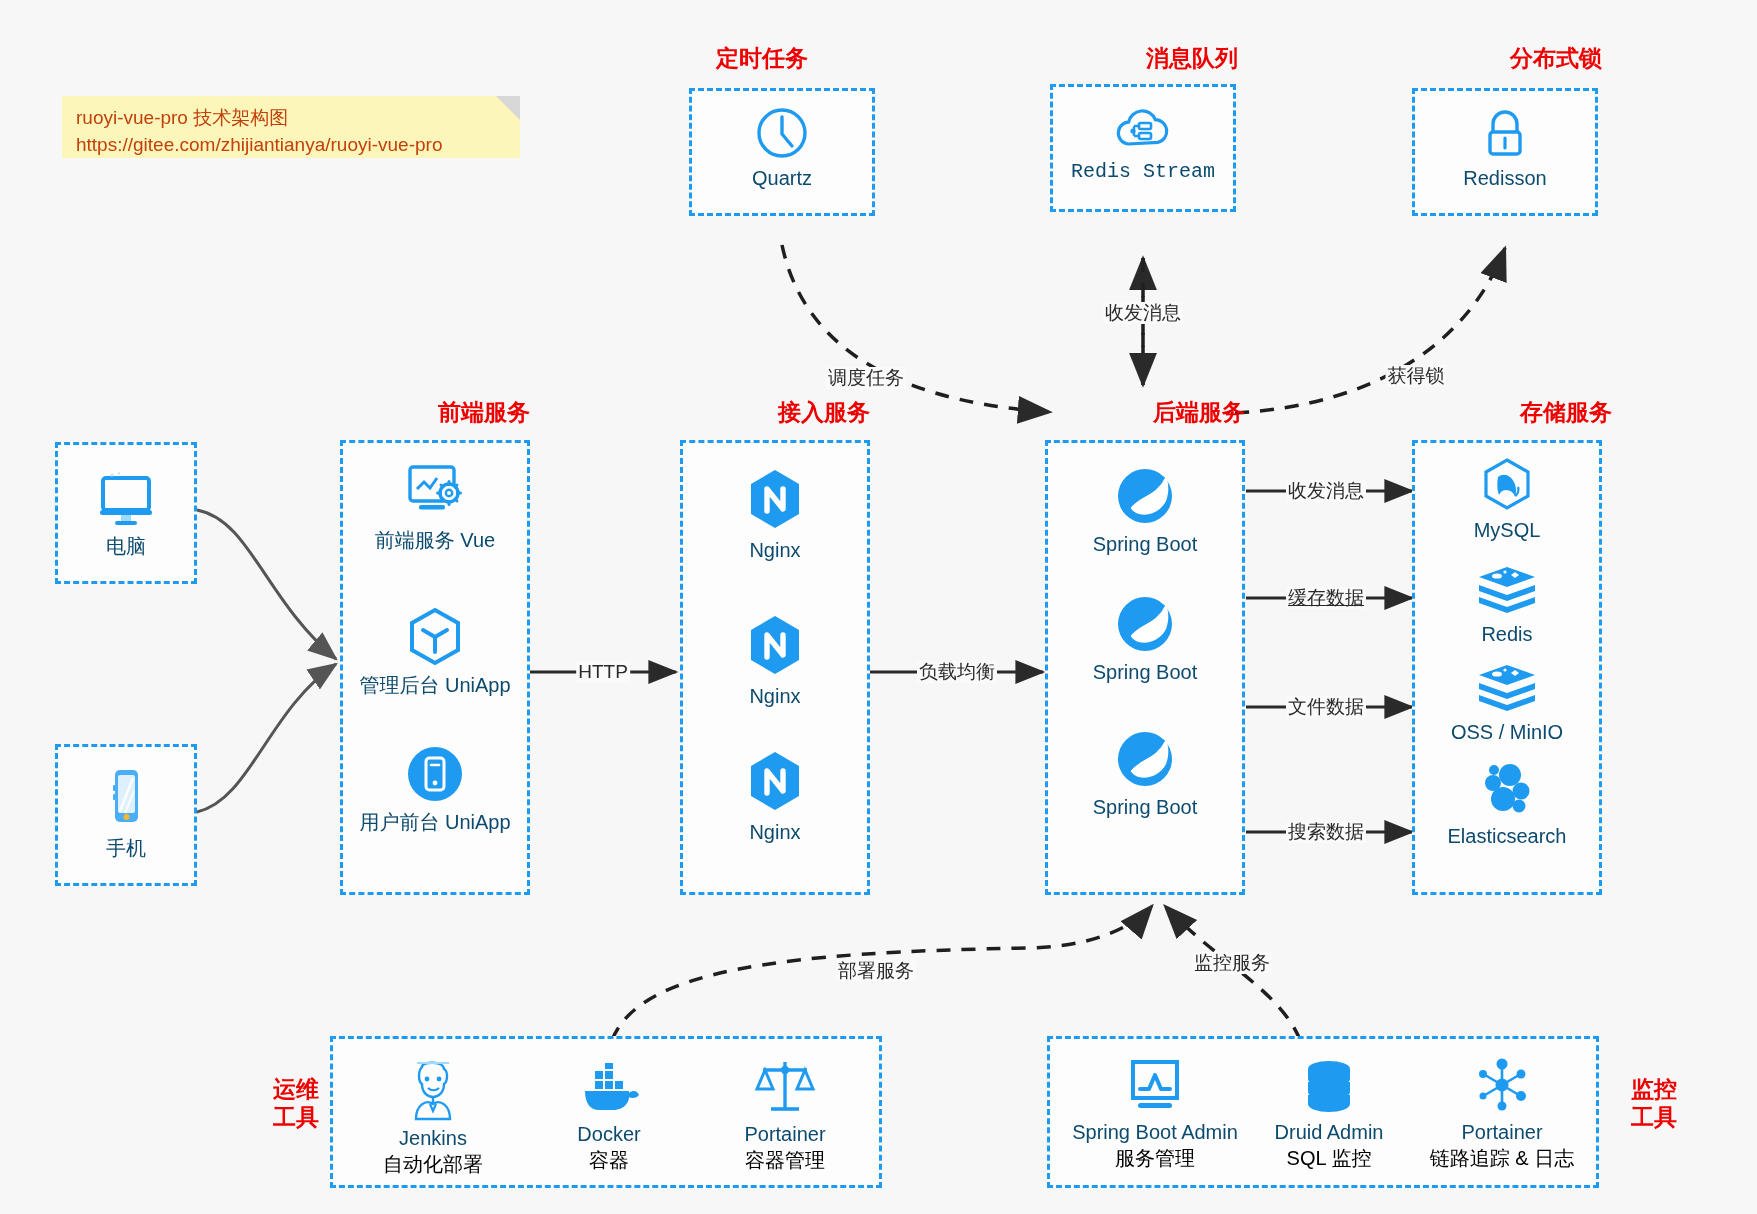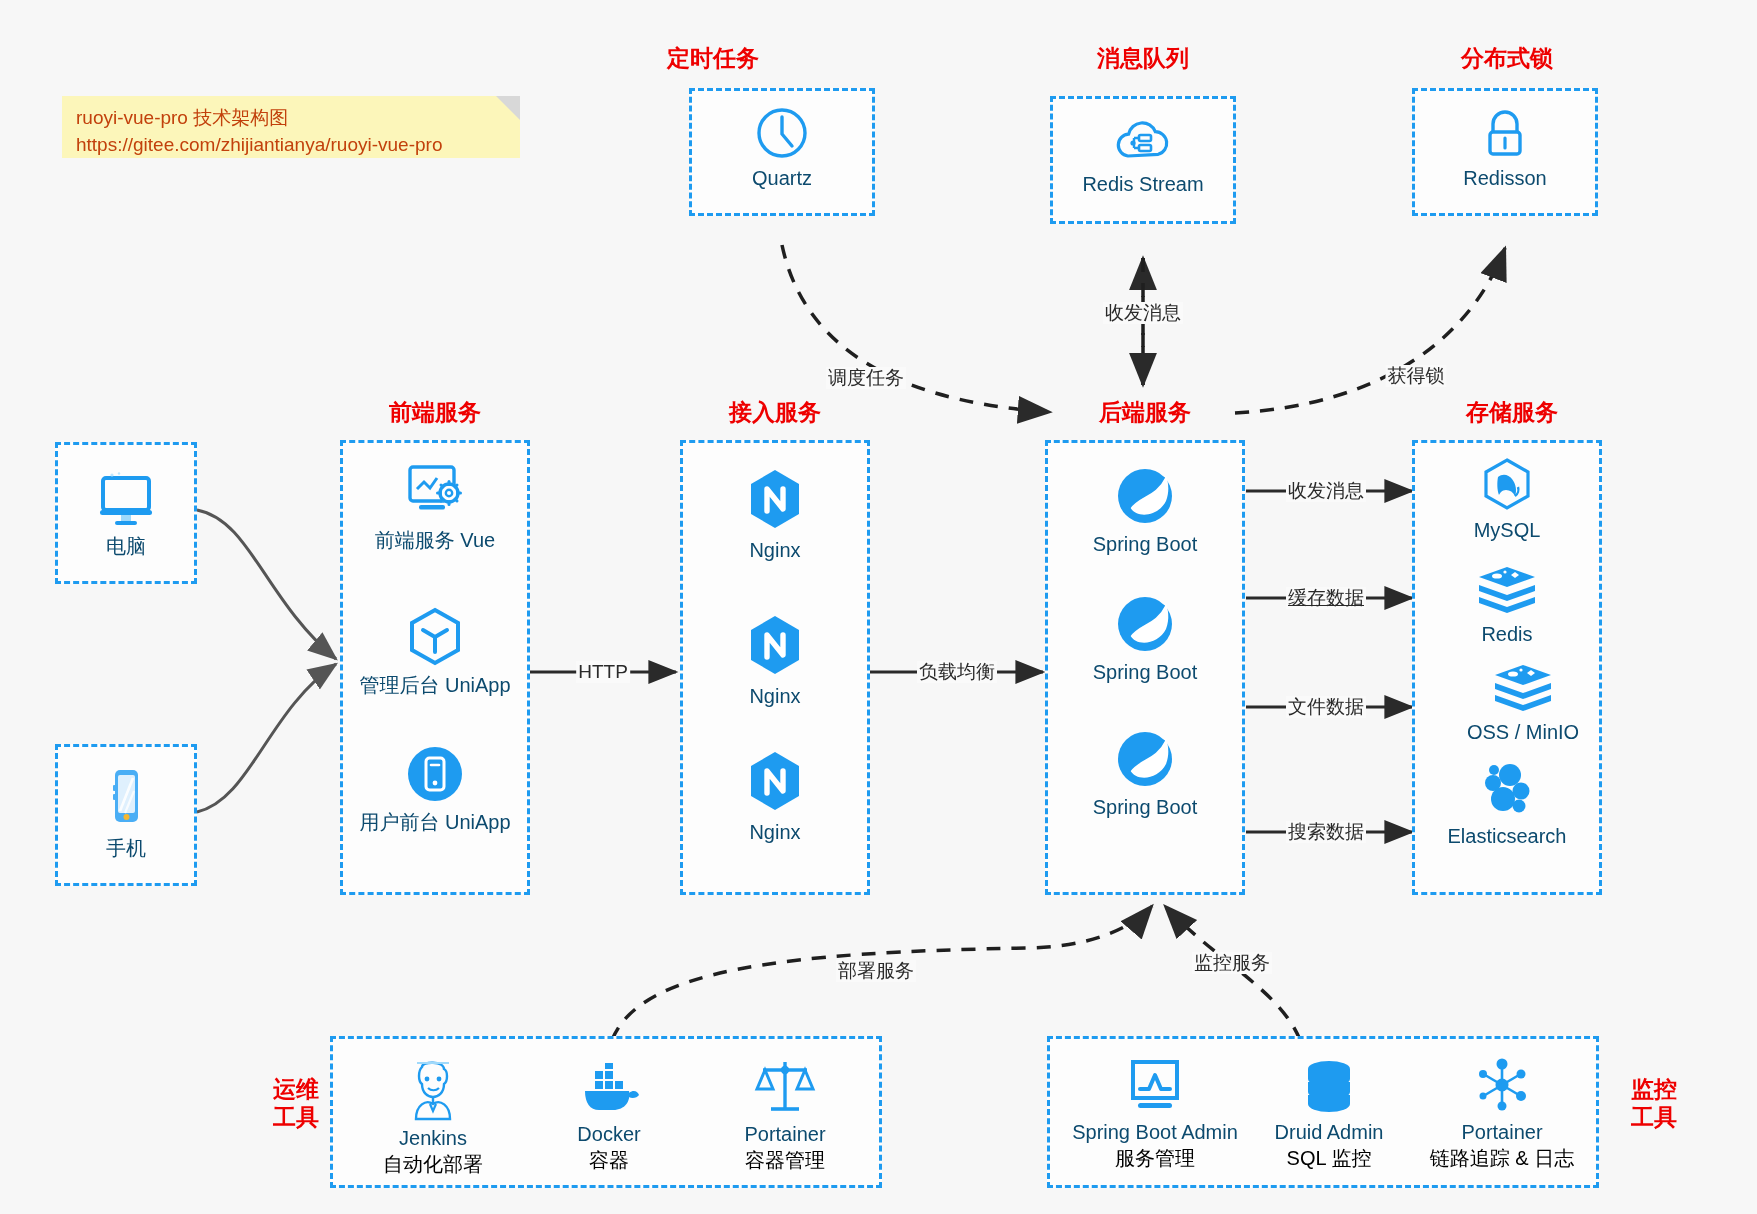--- a/index.html
+++ b/index.html
@@ -57,21 +57,21 @@
     border: 3px dashed #1e9bf0;
     background: #fdfdfd;
   }
   .gtitle {
     position: absolute;
     color: #ee0000;
     font-weight: bold;
     font-size: 23px;
     line-height: 28px;
     white-space: nowrap;
-    text-align: center;
+    text-align: right;
   }
   .gtitle.side { text-align: center; }
 
   
   .node {
     position: absolute;
     text-align: center;
     width: 100%;
     left: 0;
   }
@@ -204,21 +204,21 @@
         <svg width="56" height="56" viewBox="0 0 56 56">
           <circle cx="28" cy="28" r="23" fill="none" stroke="#1e9bf0" stroke-width="3.4"></circle>
           <path d="M28,12 L28,29 L38,41" fill="none" stroke="#1e9bf0" stroke-width="3.4" stroke-linecap="round"></path>
         </svg>
       </span>
       <span class="lbl">Quartz</span>
     </div>
   </div>
 
   <div class="gtitle" style="left:1048px; top:44px; width:190px;">消息队列</div>
-  <div class="dbox" style="left:1050px; top:96px; width:186px; height:128px;">
+  <div class="dbox" style="left:1050px; top:84px; width:186px; height:128px;font-family:Liberation Mono, monospace;">
     <div class="node" style="top:16px;">
       <span class="ico">
         <svg width="62" height="52" viewBox="0 0 62 52">
           <path d="M16,41 a11,11 0 0 1 0.6,-21.9 a14,14 0 0 1 26.7,-2.4 a11.5,11.5 0 0 1 2.9,22.6 z" fill="none" stroke="#1e9bf0" stroke-width="3.2"></path>
           <rect x="27" y="20" width="12" height="6" rx="1.5" fill="none" stroke="#1e9bf0" stroke-width="2.6"></rect>
           <rect x="27" y="30" width="12" height="6" rx="1.5" fill="none" stroke="#1e9bf0" stroke-width="2.6"></rect>
           <path d="M22,23 L27,23 M22,33 L27,33 M22,23 L22,33" fill="none" stroke="#1e9bf0" stroke-width="2.4"></path>
           <circle cx="21" cy="28" r="2.6" fill="#1e9bf0"></circle>
         </svg>
       </span>
@@ -374,21 +374,21 @@
           <path d="M4,22 L32,32 L60,22 L60,28 L32,38 L4,28 Z" fill="#1e9bf0"></path>
           <path d="M4,34 L32,44 L60,34 L60,40 L32,50 L4,40 Z" fill="#1e9bf0"></path>
           <ellipse cx="22" cy="13" rx="5" ry="2.6" fill="#ffffff"></ellipse>
           <path d="M40,9 L44,12 L40,15 L36,12 Z" fill="#ffffff"></path>
           <circle cx="30" cy="9" r="1.6" fill="#ffffff"></circle>
         </svg>
       </span>
       <span class="lbl">Redis</span>
     </div>
 
-    <div class="node" style="top:218px;margin-left:16px;">
+    <div class="node" style="top:218px;">
       <span class="ico">
         <svg width="64" height="54" viewBox="0 0 64 54">
           <path d="M32,4 L60,14 L32,24 L4,14 Z" fill="#1e9bf0"></path>
           <path d="M4,22 L32,32 L60,22 L60,28 L32,38 L4,28 Z" fill="#1e9bf0"></path>
           <path d="M4,34 L32,44 L60,34 L60,40 L32,50 L4,40 Z" fill="#1e9bf0"></path>
           <ellipse cx="22" cy="13" rx="5" ry="2.6" fill="#ffffff"></ellipse>
           <path d="M40,9 L44,12 L40,15 L36,12 Z" fill="#ffffff"></path>
           <circle cx="30" cy="9" r="1.6" fill="#ffffff"></circle>
         </svg>
       </span>

